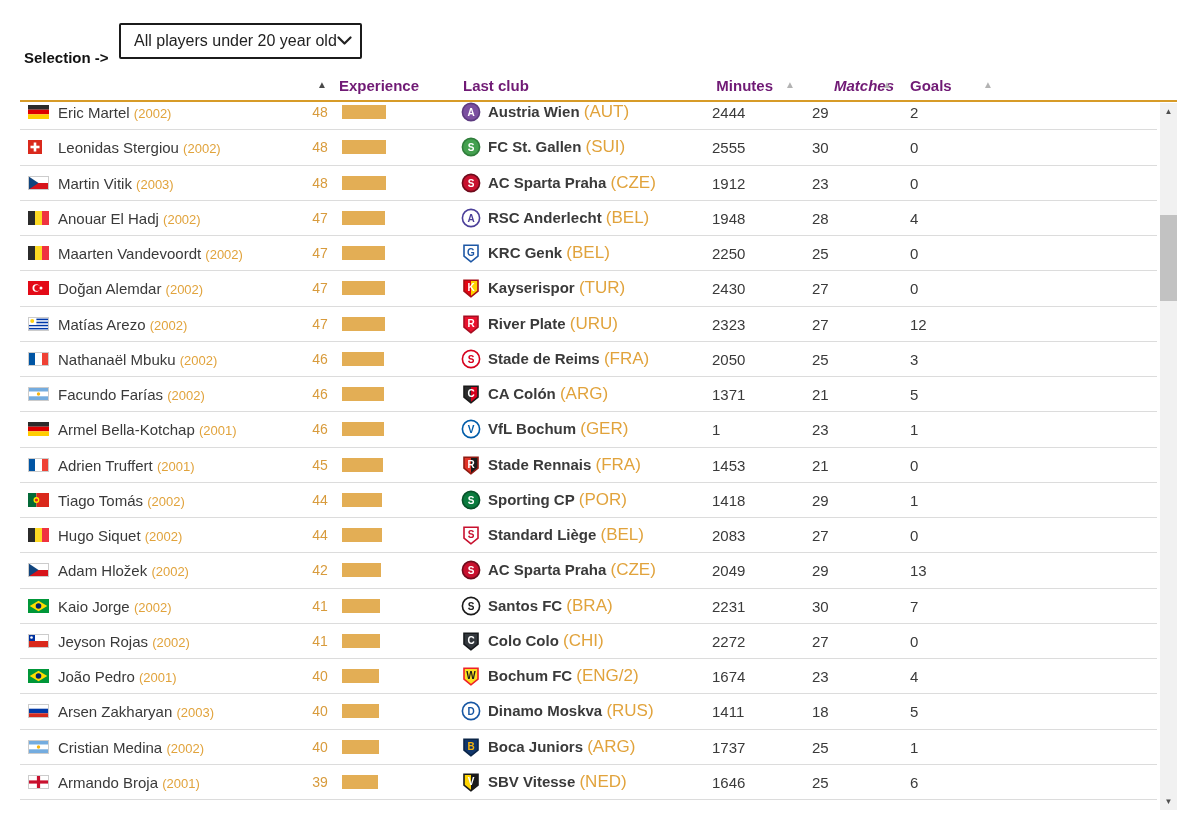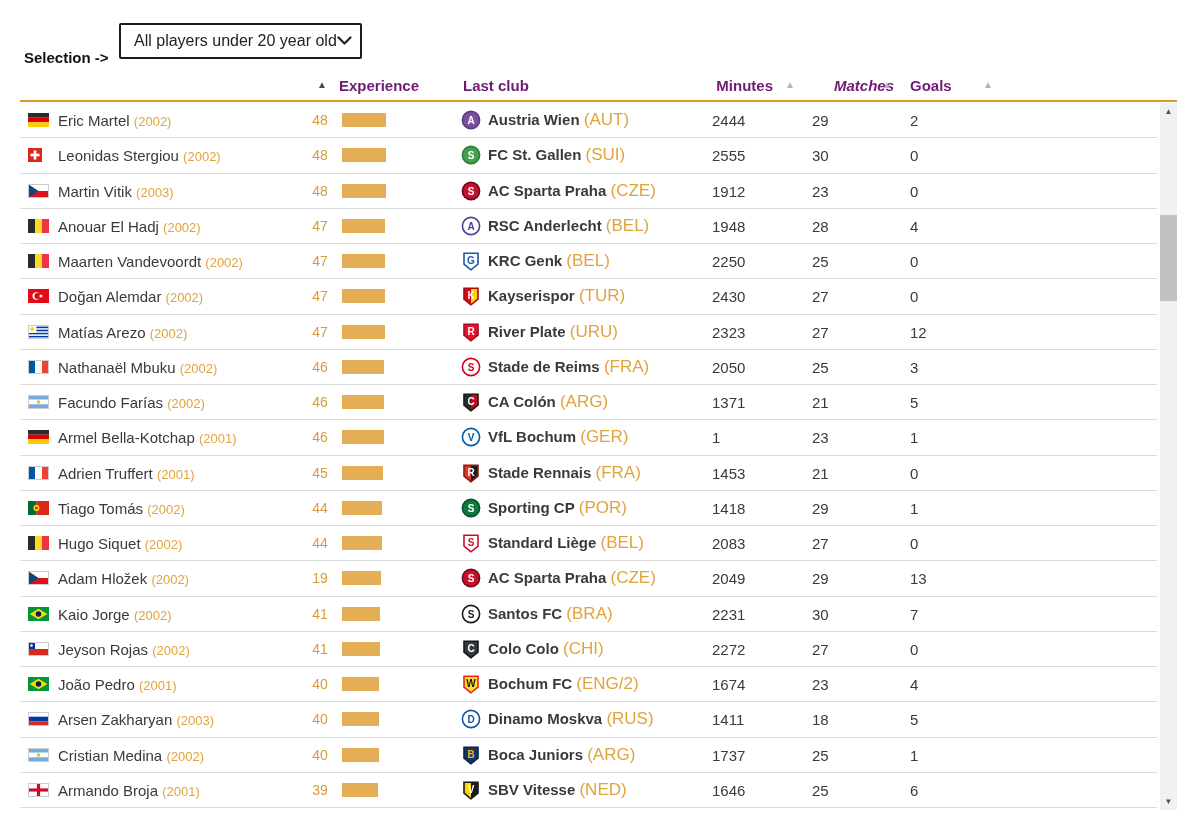--- a/index.html
+++ b/index.html
@@ -14,21 +14,21 @@
   .select .val{font-size:16px;color:#222;white-space:nowrap;}
 
   
   .thead{position:absolute;left:20px;top:77px;width:1157px;height:24px;}
   .hdr{position:absolute;font-size:15px;font-weight:bold;color:#701a75;white-space:nowrap;cursor:pointer;}
   .sort-arrow{position:absolute;width:14px;text-align:center;font-size:10px;color:#b3b3b3;cursor:pointer;top:2px;}
   .sort-arrow.dark{color:#4a4a4a;}
   .gold-line{position:absolute;left:20px;top:100px;width:1157px;height:2px;background:#d79b28;}
 
   
-  .tbody{position:absolute;left:20px;top:103px;width:1137px;}
+  .tbody{position:absolute;left:20px;top:95px;width:1137px;}
   .row{position:relative;height:35.25px;box-sizing:border-box;border-bottom:1px solid #dcdcdc;}
   .row>*{position:absolute;top:50%;transform:translateY(-50%);}
   .flag{left:8px;width:22px;height:14px;display:flex;align-items:center;}
   .flag svg{display:block;}
   .pname{left:38px;font-size:15px;white-space:nowrap;}
   .nm{font-weight:normal;color:#3a3a3a;font-style:normal;}
   .yr{color:#e1a33c;font-size:13px;font-style:normal;}
   .exp{left:280px;width:40px;text-align:center;font-size:14px;color:#d89b3c;}
   .bar{left:322px;height:14px;background:#e3ae55;}
   .logo{left:440px;width:22px;height:20px;display:flex;align-items:center;justify-content:center;}
@@ -486,21 +486,21 @@
       <div class="row">
     <span class="flag">
           <svg width="21" height="14" viewBox="0 0 21 14">
             <rect x="0" y="0" width="21" height="7" fill="#ffffff"></rect>
             <rect x="0" y="7" width="21" height="7" fill="#D7141A"></rect>
             <polygon points="0,0 10.5,7 0,14" fill="#11457E"></polygon>
             <rect x="0.5" y="0.5" width="20" height="13" fill="none" stroke="#cccccc"></rect>
           </svg>
         </span>
     <span class="pname"><i class="nm">Adam Hložek</i> <i class="yr">(2002)</i></span>
-    <span class="exp">19</span>
+    <span class="exp">42</span>
     <span class="bar" style="width: 39px;"></span>
     <span class="logo">
           <svg width="20" height="20" viewBox="0 0 20 20">
             <defs>
               <clipPath id="lg14">
                 <circle cx="10" cy="10" r="8.6"></circle>
               </clipPath>
             </defs>
             <g clip-path="url(#lg14)">
               <rect width="20" height="20" fill="#c8102e"></rect>

